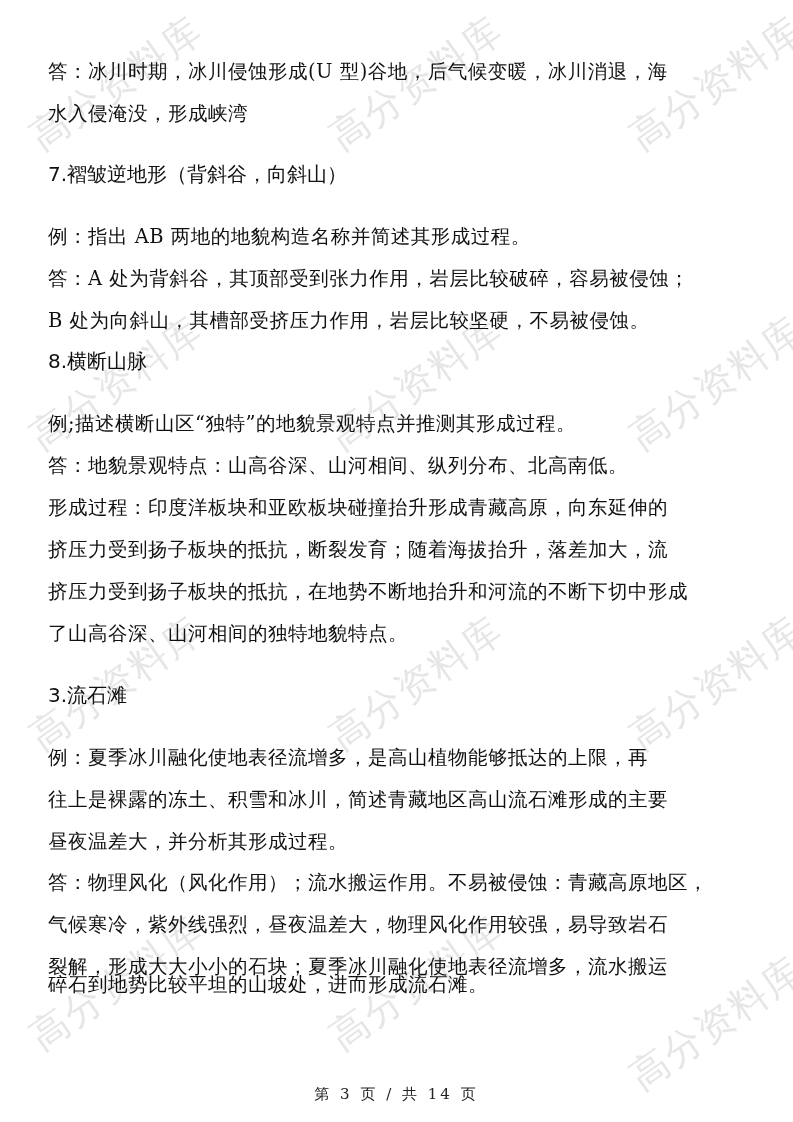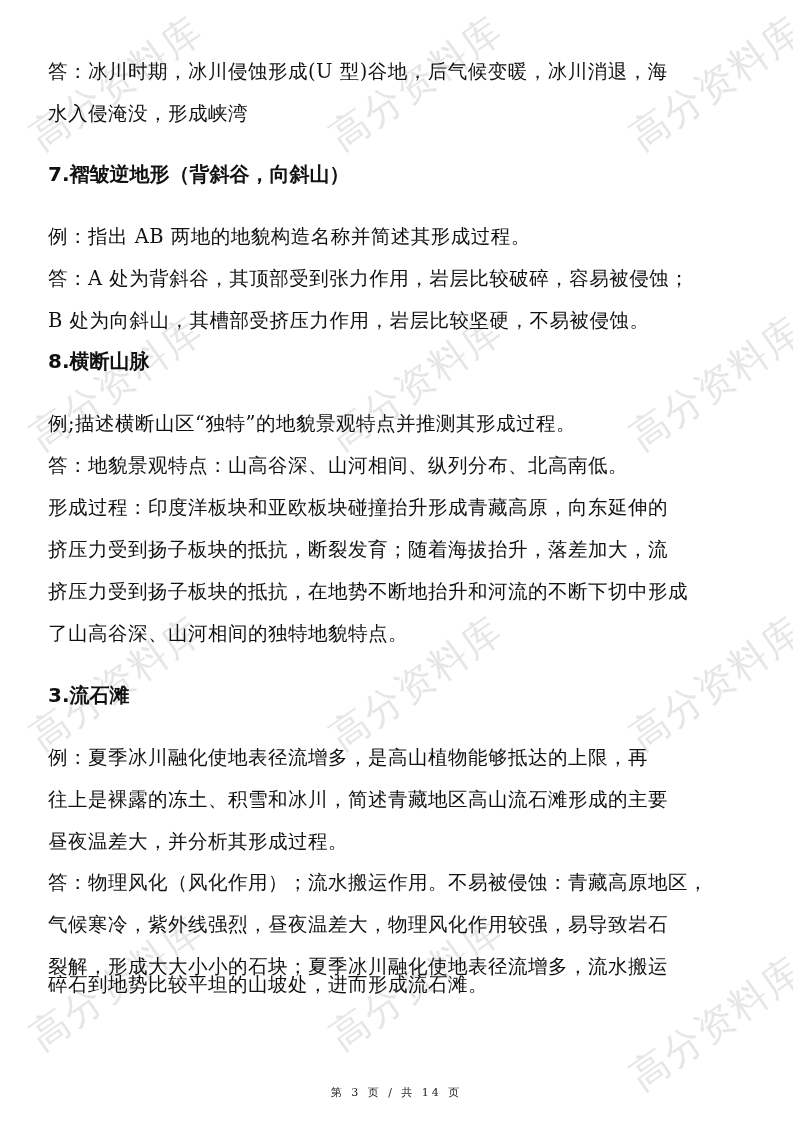--- a/index.html
+++ b/index.html
@@ -7,22 +7,22 @@
     width: 793px; height: 1122px; background: #ffffff; position: relative; overflow: hidden;
     font-family: "DejaVu Serif", "Liberation Serif", serif; color: #111;
   }
   .watermarks { position: absolute; inset: 0; pointer-events: none; z-index: 0; }
   .wm {
     position: absolute; font-family: "DejaVu Sans", sans-serif; font-size: 38px; color: #e6e6e6;
     transform: rotate(-35deg); transform-origin: left top; white-space: nowrap; letter-spacing: 2px;
   }
   .content { position: absolute; left: 48px; top: 0; width: 700px; z-index: 1; }
   .line { position: absolute; left: 0; font-size: 19.5px; white-space: nowrap; letter-spacing: 0.5px; }
-  .heading { position: absolute; left: 0; font-size: 20px; font-weight: bold; white-space: nowrap; font-family: "DejaVu Sans", sans-serif; }
-  .footer { position: absolute; top: 1085px; left: 0; width: 793px; text-align: center; font-size: 11px; color: #222; letter-spacing: 3px; z-index: 1; }
+  .heading { position: absolute; left: 0; font-size: 20px; font-weight: normal; white-space: nowrap; font-family: "DejaVu Sans", sans-serif; }
+  .footer { position: absolute; top: 1085px; left: 0; width: 793px; text-align: center; font-size: 15px; color: #222; letter-spacing: 3px; z-index: 1; }
 </style>
 </head>
 <body>
 
 <div class="watermarks">
   <div class="wm" style="left:20px;top:120px">高分资料库</div>
   <div class="wm" style="left:320px;top:120px">高分资料库</div>
   <div class="wm" style="left:620px;top:120px">高分资料库</div>
   <div class="wm" style="left:20px;top:420px">高分资料库</div>
   <div class="wm" style="left:320px;top:420px">高分资料库</div>

